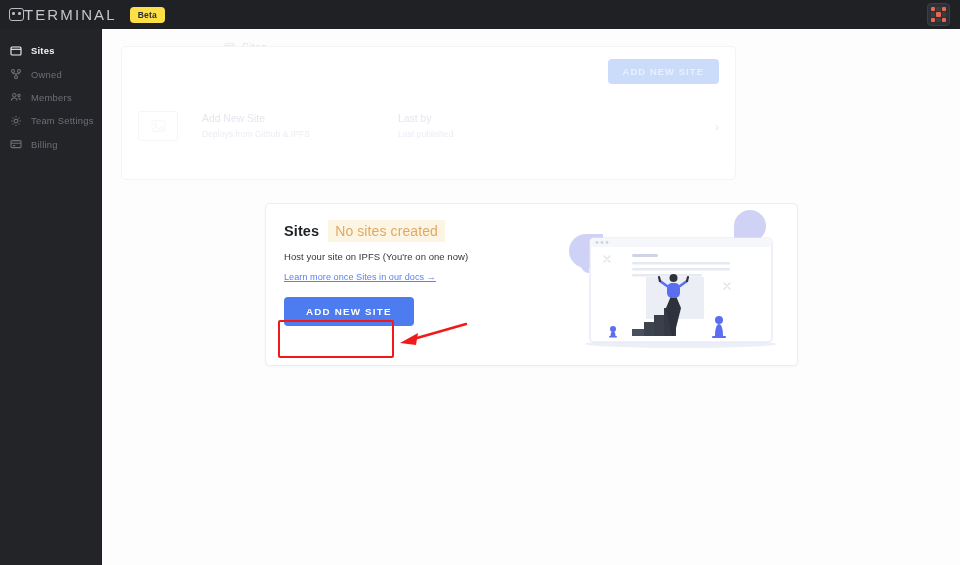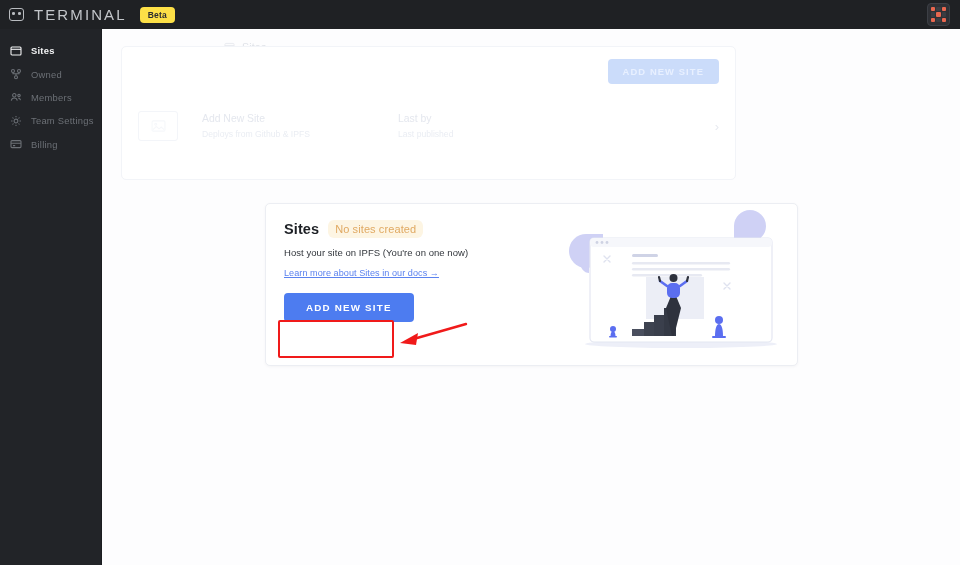--- a/index.html
+++ b/index.html
@@ -10,21 +10,21 @@
     overflow: hidden;
   }
   #app { position: relative; width: 960px; height: 565px; }
 
   
   .topbar {
     position: absolute; top: 0; left: 0; width: 960px; height: 29px;
     background: #1f2124;
     display: flex; align-items: center;
   }
-  .logo-wrap { display: flex; align-items: center; gap: 10px; margin-left: 9px; }
+  .logo-wrap { display: flex; align-items: center; gap: 0; margin-left: 9px; }
   .logo-icon { width: 15px; height: 13px; position: relative; }
   .logo-icon .face {
     position: absolute; inset: 0;
     border: 1.6px solid #b9bcc0; border-radius: 3px;
   }
   .logo-icon .eye {
     position: absolute; top: 4.2px; width: 2.6px; height: 2.6px;
     border-radius: 50%; background: #b9bcc0;
   }
   .logo-icon .eye.l { left: 3px; }
@@ -114,21 +114,21 @@
     width: 533px; height: 163px;
     background: #ffffff; border: 1px solid #eceef3; border-radius: 5px;
     box-shadow: 0 1px 3px rgba(40,50,80,.045);
     display: flex;
   }
   .ec-left { padding: 16px 0 0 18px; width: 300px; }
   .ec-title-row { display: flex; align-items: center; gap: 9px; }
   .ec-title { font-size: 14.5px; font-weight: 700; color: #1d2025; letter-spacing: .1px; }
   .ec-badge {
     background: #fdf5e3; color: #e0a962;
-    font-size: 11px; padding: 3px 7px; border-radius: 6px;
+    font-size: 14px; padding: 3px 7px; border-radius: 1px;
     letter-spacing: .1px;
   }
   .ec-sub {
     margin-top: 9px; font-size: 9.5px; color: #32363c; font-weight: 400;
     letter-spacing: .05px;
   }
   .ec-body {
     margin-top: 8px; font-size: 9.2px; color: #8d929a; line-height: 13.6px;
     width: 212px;
   }
@@ -275,21 +275,21 @@
     </div>
   </div>
 
   <div class="empty-card">
     <div class="ec-left">
       <div class="ec-title-row">
         <span class="ec-title">Sites</span>
         <span class="ec-badge">No sites created</span>
       </div>
       <div class="ec-sub">Host your site on IPFS (You're on one now)</div>
-      <a class="ec-link" href="#">Learn more about Sites in our docs →</a>
+      <a class="ec-link" href="#">Learn more once Sites in our docs →</a>
       <br>
       <button class="ec-cta">ADD NEW SITE</button>
     </div>
 
     <div class="ec-right">
       <svg width="230" height="163" viewBox="0 0 230 163">
 
         <g fill="#c7caf4" opacity=".85">
           <path d="M20 30a17 17 0 1 0 17 17V30z"></path>
           <path d="M14 58c0-6 4-11 9-11v22c-5 0-9-5-9-11z"></path>

